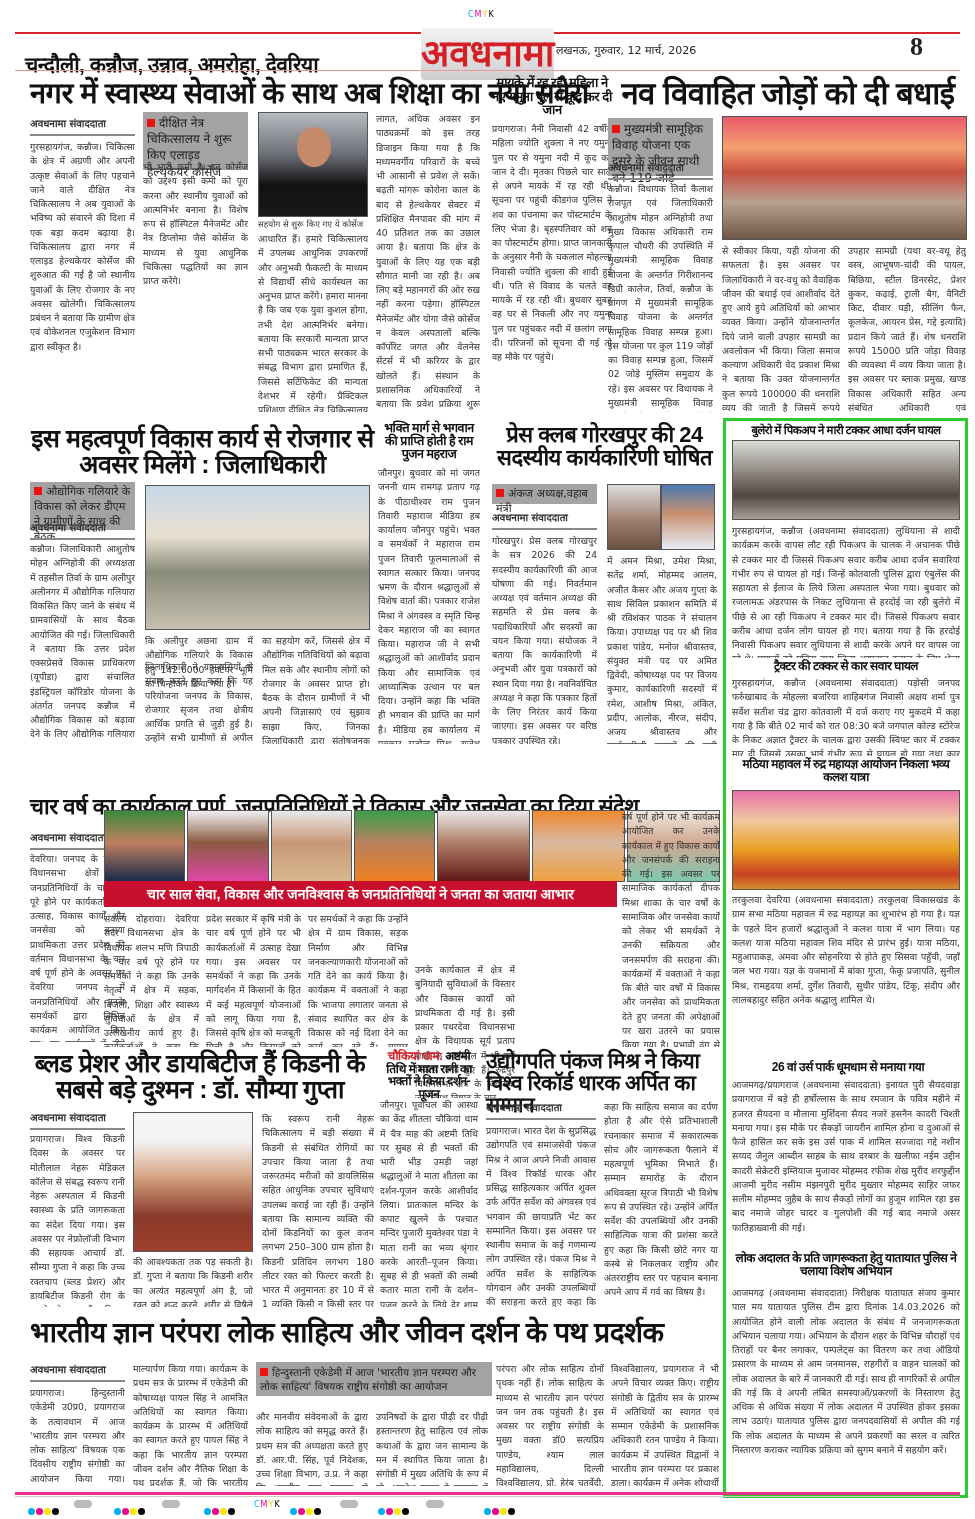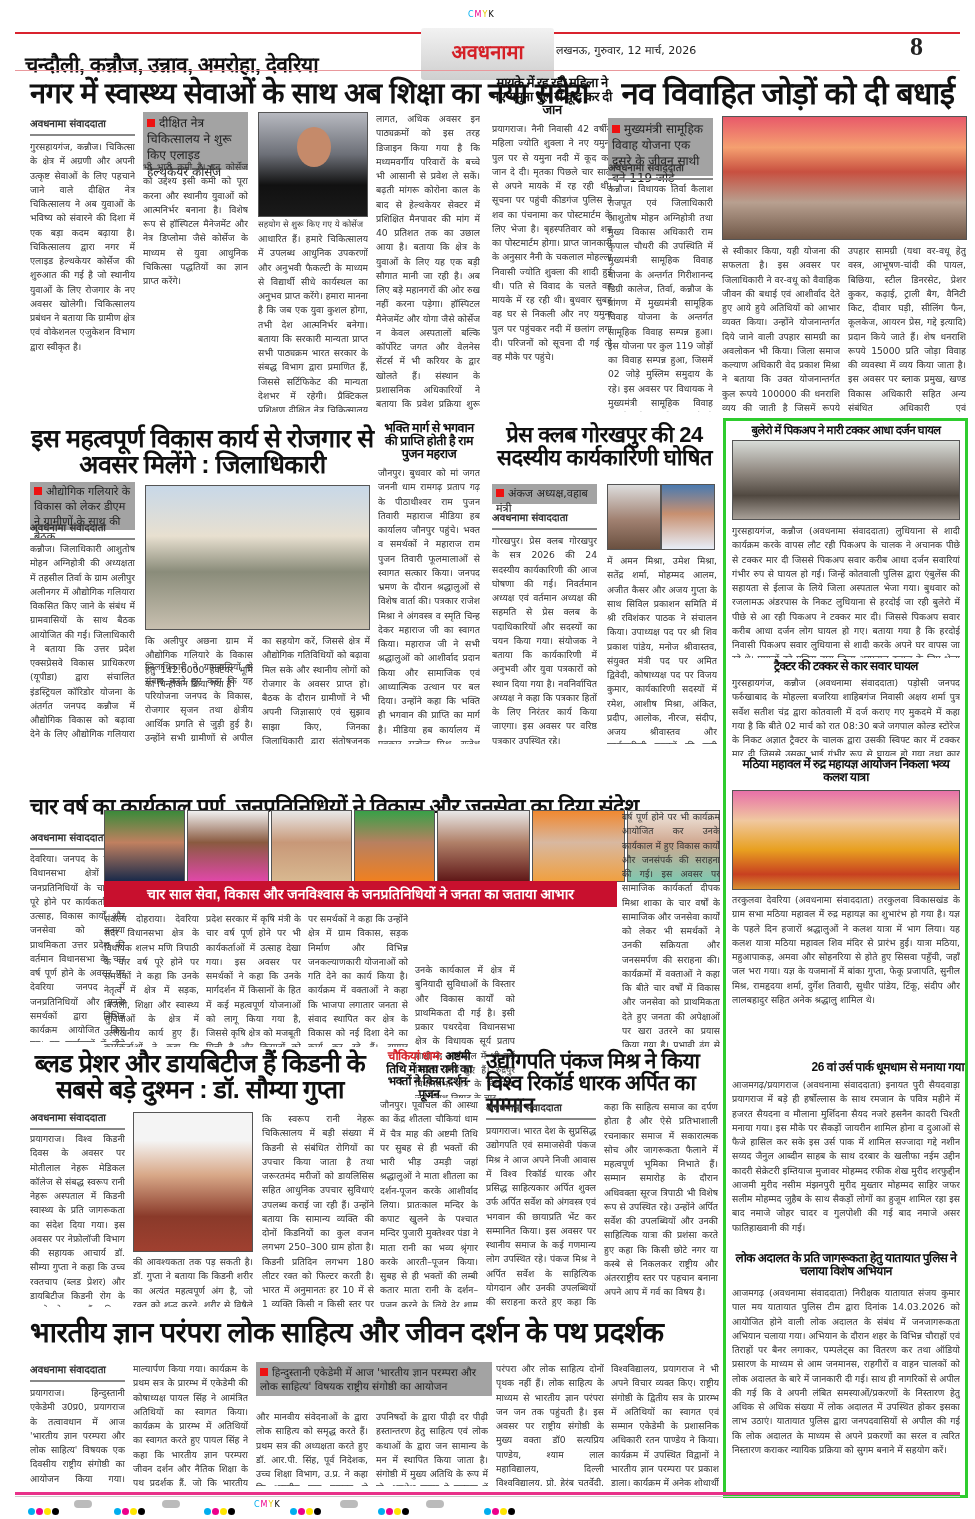--- a/index.html
+++ b/index.html
@@ -2,21 +2,21 @@
 <html><head>
 <meta charset="utf-8">
 <style>
 *{box-sizing:border-box;margin:0;padding:0}
 body{width:975px;height:1519px;background:#fff;font-family:"DejaVu Sans",sans-serif;color:#222;position:relative;overflow:hidden}
 .abs{position:absolute}
 .cmyk{font-size:8px;letter-spacing:1px}
 .cmyk .c{color:#00aeef}.cmyk .m{color:#ec008c}.cmyk .y{color:#e6c800}.cmyk .k{color:#000}
 .redline{height:2px;background:#d9232e}
 .hdr-left{font-family:"Liberation Sans",sans-serif;font-weight:bold;font-size:21px;color:#111;letter-spacing:-0.5px}
-.logo{background:linear-gradient(#f2f2f2,#cfcfcf);border-radius:3px;color:#d41f26;font-weight:bold;font-size:20px;text-align:center;line-height:52px;font-family:Liberation Mono, monospace}
+.logo{background:linear-gradient(#f2f2f2,#cfcfcf);border-radius:3px;color:#d41f26;font-weight:bold;font-size:37px;text-align:center;line-height:52px;font-family:Liberation Sans, sans-serif}
 .head{font-family:"Liberation Sans",sans-serif;font-weight:bold;color:#111;line-height:1.05;letter-spacing:-0.5px}
 .byline{font-size:10px;font-weight:bold;color:#333;border-bottom:2px solid #888;padding-bottom:4px}
 .txt{font-size:9.2px;line-height:1.55;color:#333;text-align:justify;overflow:hidden}
 .sub{background:#a3a3a3;font-size:12px;line-height:1.35;color:#222;padding:3px 4px}
 .sub .sq{display:inline-block;width:8px;height:8px;background:#e11;margin-right:4px}
 .photo{overflow:hidden;border:1px solid #555}
 .banner{background:#c8102e;color:#fff;font-weight:bold;font-family:"Liberation Sans",sans-serif;text-align:center}
 .greenbox{border:3px solid #2ecc2e}
 .dots span{display:inline-block;width:7px;height:7px;border-radius:50%;margin-right:1px}
 .gray-pill{display:inline-block;width:18px;height:8px;border-radius:4px;background:#bbb}
@@ -78,21 +78,21 @@
 
 <div class="abs greenbox" style="left:723px;top:418px;width:245px;height:1080px"></div>
 <div class="abs head" style="left:730px;top:424px;width:232px;font-size:11.5px;text-align:center">बुलेरो में पिकअप ने मारी टक्कर आधा दर्जन घायल</div>
 <div class="abs photo" style="left:732px;top:440px;width:228px;height:80px;background:linear-gradient(180deg,#d8dcd8 0%,#908880 40%,#504840 70%,#a8a098 100%)"></div>
 <div class="abs txt" style="left:732px;top:524px;width:228px;height:134px">गुरसहायगंज, कन्नौज (अवधनामा संवाददाता) लुधियाना से शादी कार्यक्रम करके वापस लौट रही पिकअप के चालक ने अचानक पीछे से टक्कर मार दी जिससे पिकअप सवार करीब आधा दर्जन सवारियां गंभीर रुप से घायल हो गई। जिन्हें कोतवाली पुलिस द्वारा एंबुलेंस की सहायता से ईलाज के लिये जिला अस्पताल भेजा गया। बुधवार को रजलामऊ अंडरपास के निकट लुधियाना से हरदोई जा रही बुलेरो में पीछे से आ रही पिकअप ने टक्कर मार दी। जिससे पिकअप सवार करीब आधा दर्जन लोग घायल हो गए। बताया गया है कि हरदोई निवासी पिकअप सवार लुधियाना से शादी करके अपने घर वापस जा रहे थे। घायलों को पुलिस द्वारा जिला अस्पताल इलाज के लिए भेजा गया है। मौके पर कुछ समय के लिये यातायात प्रभावित हुआ बोलेरो दुर्घटना के बाद पलट गई जिसके पहिया ऊपर हो गए। पिकअप अनियंत्रित होकर डिवाइडर में घुस गई।</div>
 <div class="abs head" style="left:730px;top:660px;width:232px;font-size:12px;text-align:center">ट्रैक्टर की टक्कर से कार सवार घायल</div>
 <div class="abs txt" style="left:732px;top:676px;width:228px;height:80px">गुरसहायगंज, कन्नौज (अवधनामा संवाददाता) पड़ोसी जनपद फर्रुखाबाद के मोहल्ला बजरिया शाहिबगंज निवासी अक्षय शर्मा पुत्र सर्वेश सतीश चंद्र द्वारा कोतवाली में दर्ज कराए गए मुकदमे में कहा गया है कि बीते 02 मार्च को रात 08:30 बजे जगपाल कोल्ड स्टोरेज के निकट अज्ञात ट्रैक्टर के चालक द्वारा उसकी स्विफ्ट कार में टक्कर मार दी जिससे उसका भाई गंभीर रूप से घायल हो गया तथा कार क्षतिग्रस्त हो गई। पीड़ित की तहरीर पर कोतवाली पुलिस द्वारा घटना का मुकदमा दर्ज कर जाँच शुरू कर दी गई है।</div>
 <div class="abs head" style="left:730px;top:758px;width:232px;font-size:12px;text-align:center">मठिया महावल में रुद्र महायज्ञ आयोजन निकला भव्य कलश यात्रा</div>
 <div class="abs photo" style="left:732px;top:790px;width:228px;height:100px;background:linear-gradient(180deg,#e870a8 0%,#f0c8a0 30%,#e8a020 60%,#c84020 85%,#d89030 100%)"></div>
 <div class="abs txt" style="left:732px;top:893px;width:228px;height:165px">तरकुलवा देवरिया (अवधनामा संवाददाता) तरकुलवा विकासखंड के ग्राम सभा मठिया महावल में रुद्र महायज्ञ का शुभारंभ हो गया है। यज्ञ के पहले दिन हजारों श्रद्धालुओं ने कलश यात्रा में भाग लिया। यह कलश यात्रा मठिया महावल शिव मंदिर से प्रारंभ हुई। यात्रा मठिया, महुआपाकड़, अमवा और सोहनरिया से होते हुए सिसवा पहुँची, जहाँ जल भरा गया। यज्ञ के यजमानों में बांका गुप्ता, फेकू प्रजापति, सुनील मिश्र, रामहृदया शर्मा, दुर्गेश तिवारी, सुधीर पांडेय, टिंकू, संदीप और लालबहादुर सहित अनेक श्रद्धालु शामिल थे।</div>
-<div class="abs head" style="left:732px;top:1061px;width:232px;font-size:12px;text-align:right">26 वां उर्स पार्क धूमधाम से मनाया गया</div>
+<div class="abs head" style="left:732px;top:1061px;width:232px;font-size:12px;text-align:center">26 वां उर्स पार्क धूमधाम से मनाया गया</div>
 <div class="abs txt" style="left:732px;top:1078px;width:228px;height:170px">आजमगढ़/प्रयागराज (अवधनामा संवाददाता) इनायत पुरी सैयदवाड़ा प्रयागराज में बड़े ही हर्षोल्लास के साथ रमजान के पवित्र महीने में हजरत सैयदना व मौलाना मुर्शिदना सैयद नजरे हसनैन कादरी चिश्ती मनाया गया। इस मौके पर सैकड़ों जायरीन शामिल होना व दुआओं से फैजे हासिल कर सके इस उर्स पाक में शामिल सज्जादा गद्दे नशीन सय्यद जैनुल आब्दीन साहब के साथ दरबार के खलीफा नईम उद्दीन कादरी सेक्रेटरी इम्तियाज मुजावर मोहम्मद रफीक शेख मुरीद शरफुद्दीन आजमी मुरीद नसीम मंझनपुरी मुरीद मुख्तार मोहम्मद साहिर जफर सलीम मोहम्मद जुहैब के साथ सैकड़ों लोगों का हुजूम शामिल रहा इस बाद नमाजे जोहर चादर व गुलपोशी की गई बाद नमाजे असर फातिहाख्वानी की गई।</div>
 <div class="abs head" style="left:730px;top:1252px;width:232px;font-size:12px;text-align:center">लोक अदालत के प्रति जागरूकता हेतु यातायात पुलिस ने चलाया विशेष अभियान</div>
 <div class="abs txt" style="left:732px;top:1286px;width:228px;height:200px">आजमगढ़ (अवधनामा संवाददाता) निरीक्षक यातायात संजय कुमार पाल मय यातायात पुलिस टीम द्वारा दिनांक 14.03.2026 को आयोजित होने वाली लोक अदालत के संबंध में जनजागरूकता अभियान चलाया गया। अभियान के दौरान शहर के विभिन्न चौराहों एवं तिराहों पर बैनर लगाकर, पम्पलेट्स का वितरण कर तथा ऑडियो प्रसारण के माध्यम से आम जनमानस, राहगीरों व वाहन चालकों को लोक अदालत के बारे में जानकारी दी गई। साथ ही नागरिकों से अपील की गई कि वे अपनी लंबित समस्याओं/प्रकरणों के निस्तारण हेतु अधिक से अधिक संख्या में लोक अदालत में उपस्थित होकर इसका लाभ उठाएं। यातायात पुलिस द्वारा जनपदवासियों से अपील की गई कि लोक अदालत के माध्यम से अपने प्रकरणों का सरल व त्वरित निस्तारण कराकर न्यायिक प्रक्रिया को सुगम बनाने में सहयोग करें।</div>
 
 <div class="abs head" style="left:30px;top:795px;width:690px;font-size:22px;white-space:nowrap">चार वर्ष का कार्यकाल पूर्ण, जनप्रतिनिधियों ने विकास और जनसेवा का दिया संदेश</div>
 <div class="abs byline" style="left:30px;top:830px;width:95px">अवधनामा संवाददाता</div>
 <div class="abs txt" style="left:30px;top:852px;width:95px;height:190px">देवरिया। जनपद के विभिन्न विधानसभा क्षेत्रों के जनप्रतिनिधियों के चार वर्ष पूरे होने पर कार्यकर्ताओं में उत्साह, विकास कार्यों और जनसेवा को बताया प्राथमिकता उत्तर प्रदेश की वर्तमान विधानसभा के चार वर्ष पूर्ण होने के अवसर पर देवरिया जनपद में जनप्रतिनिधियों और उनके समर्थकों द्वारा विभिन्न कार्यक्रम आयोजित किए गए। इन कार्यक्रमों में बीते चार वर्षों के दौरान कराए गए विकास कार्यों, जनकल्याणकारी योजनाओं और जनता से जुड़े मुद्दों पर चर्चा की गई। साथ ही जनप्रतिनिधियों ने क्षेत्र की जनता के प्रति आभार व्यक्त करते हुए आगे भी विकास की गति को बनाए रखने का</div>
 <div class="abs" style="left:104px;top:810px;width:331px;height:72px;display:flex;gap:2px;left:104px">
   <div class="photo" style="flex:1;background:linear-gradient(180deg,#3a8a3a 0%,#c08060 45%,#1a2a4a 100%)"></div>
   <div class="photo" style="flex:1;background:linear-gradient(180deg,#f0f0f0 0%,#8a5a40 45%,#e048a8 100%)"></div>

